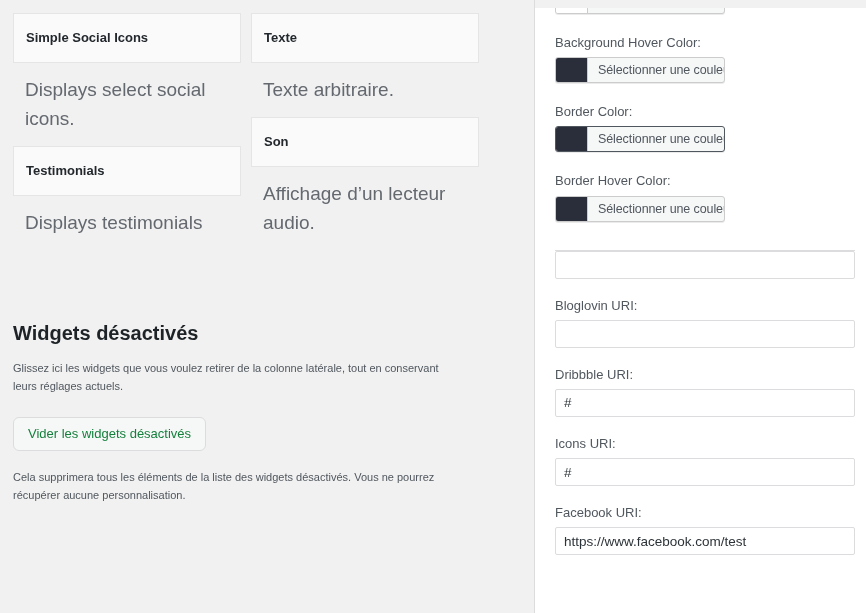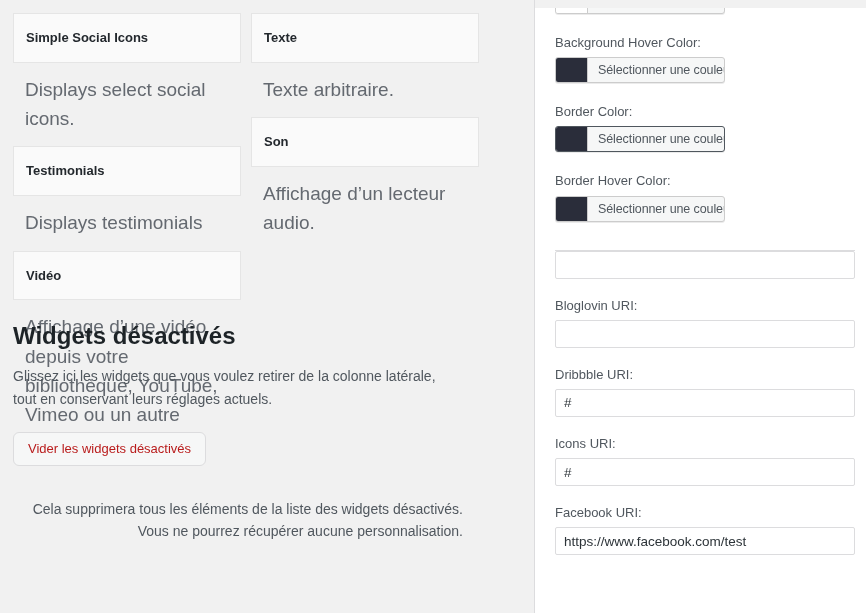--- a/index.html
+++ b/index.html
@@ -62,40 +62,40 @@
   .widget-desc.wide { max-width: 215px; }
 
   
   #inactive-section {
     position: absolute;
     left: 13px; top: 320px;
     width: 460px;
   }
   #inactive-section h2 {
     margin: 0 0 14px 0;
-    font-size: 24px;
+    font-size: 20px;
     line-height: 1.3;
     font-weight: bold;
     color: #1d2327;
   }
   .section-para {
     margin: 0 0 22px 0;
-    font-size: 14px;
+    font-size: 11px;
     line-height: 1.6;
     color: #50575e;
     max-width: 430px;
   }
-  .section-para.last { margin: 32px 0 0 0; max-width: 450px; text-align: right; }
+  .section-para.last { margin: 18px 0 0 0; max-width: 450px; }
 
   .btn-disabled {
     display: inline-block;
     background: #f6f7f7;
     border: 1px solid #dcdcde;
     border-radius: 6px;
-    color: #b91c1c;
+    color: #15803d;
     font-size: 13px;
     line-height: 1;
     padding: 9px 14px 10px 14px;
     cursor: default;
     font-family: "Liberation Sans", sans-serif;
   }
 
   
   #divider {
     position: absolute;
@@ -201,26 +201,20 @@
           <div class="widget-desc">Displays select social icons.</div>
         </div>
 
         <div class="widget-block">
           <div class="widget-card">
             <span class="widget-card-title">Testimonials</span>
           </div>
           <div class="widget-desc">Displays testimonials</div>
         </div>
 
-        <div class="widget-block">
-          <div class="widget-card">
-            <span class="widget-card-title">Vidéo</span>
-          </div>
-          <div class="widget-desc wide">Affichage d’une vidéo depuis votre bibliothèque, YouTube, Vimeo ou un autre fournisseur.</div>
-        </div>
 
       </div>
 
       <div class="wg-col col-b">
 
         <div class="widget-block">
           <div class="widget-card">
             <span class="widget-card-title">Texte</span>
           </div>
           <div class="widget-desc">Texte arbitraire.</div>

